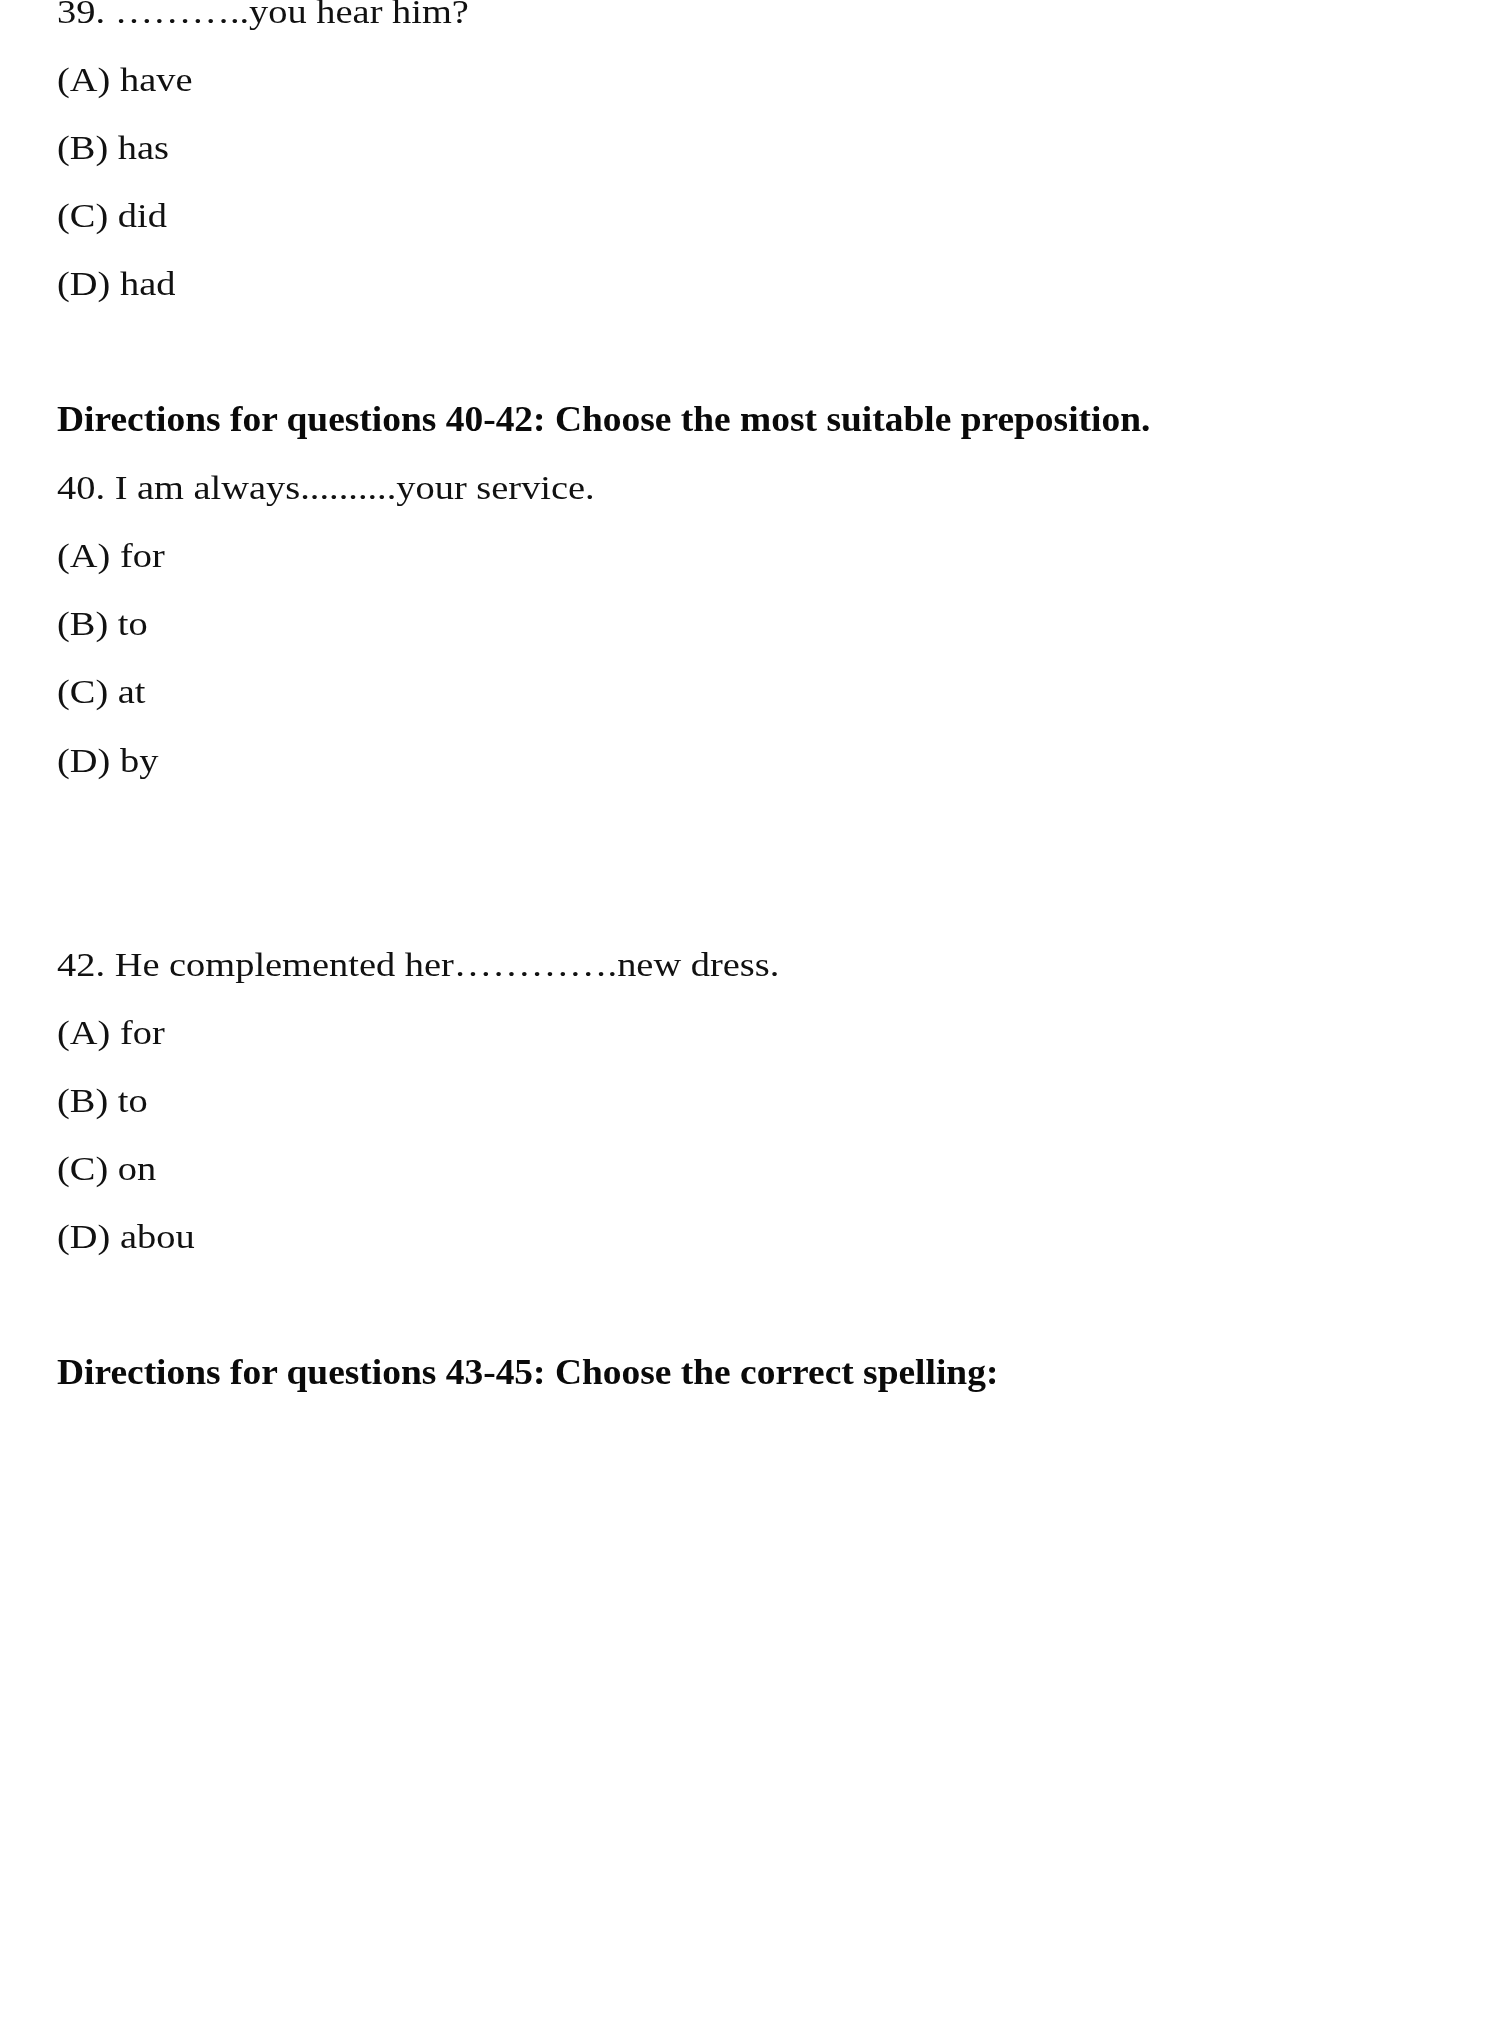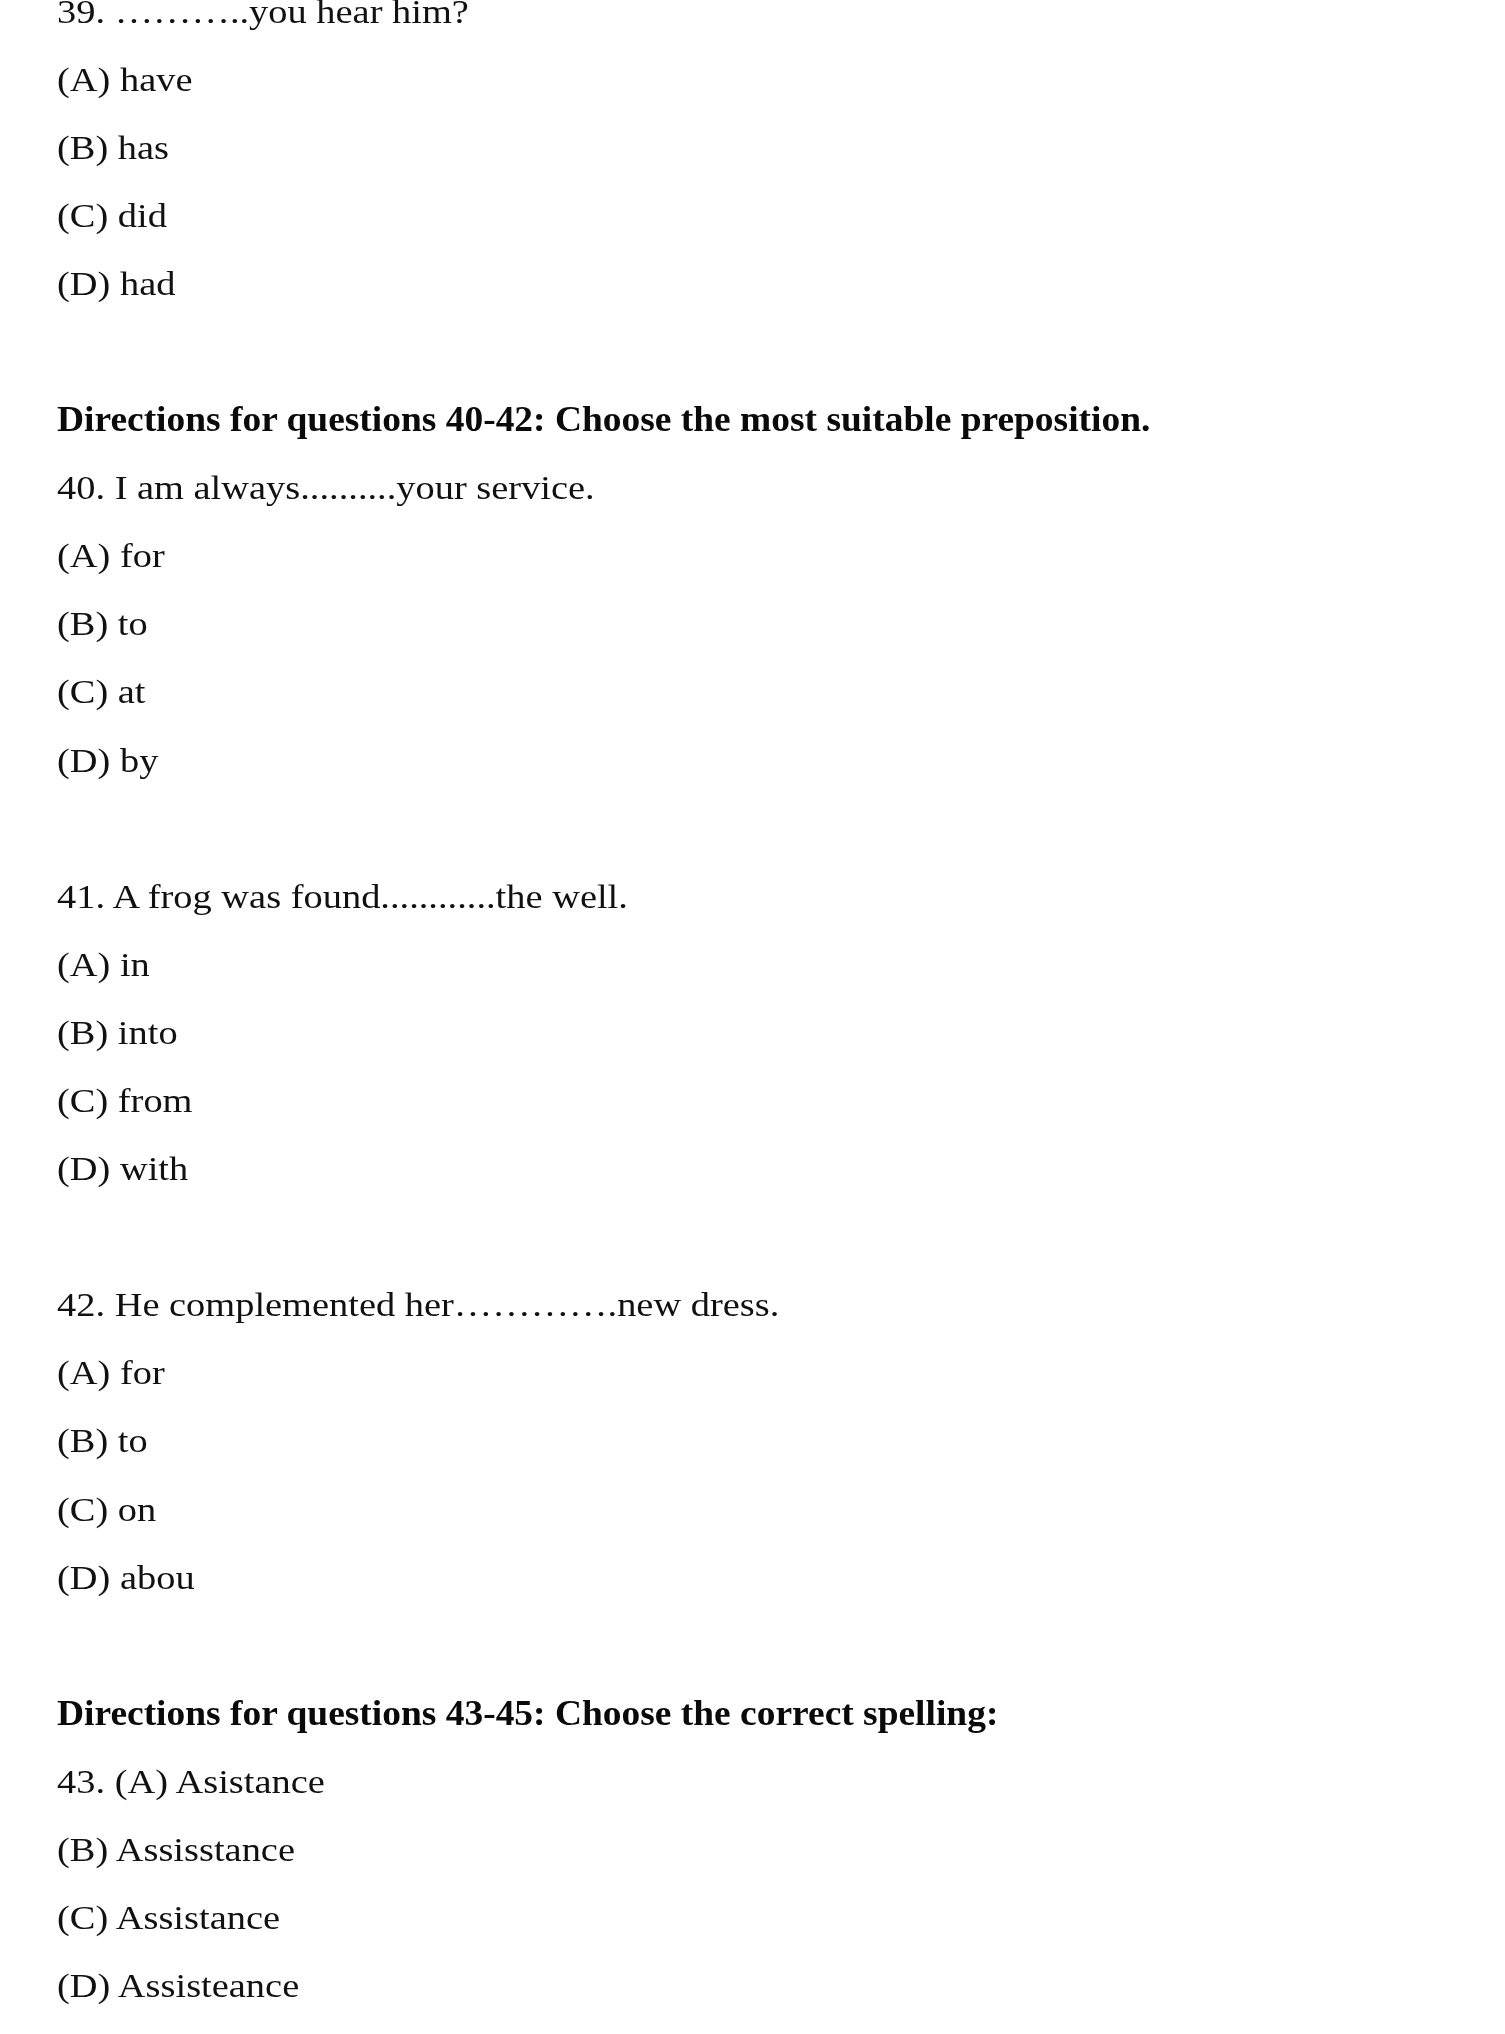--- a/index.html
+++ b/index.html
@@ -61,42 +61,29 @@
   <div>
     <span class="line">40. I am always..........your service.</span>
     <span class="line">(A) for</span>
     <span class="line">(B) to</span>
     <span class="line">(C) at</span>
     <span class="line">(D) by</span>
   </div>
 
   <span class="blank"></span>
 
-  <div>
-    <span class="line">41. A frog was found............the well.</span>
-    <span class="line">(A) in</span>
-    <span class="line">(B) into</span>
-    <span class="line">(C) from</span>
-    <span class="line">(D) with</span>
-  </div>
 
   <span class="blank"></span>
 
   <div>
     <span class="line">42. He complemented her………….new dress.</span>
     <span class="line">(A) for</span>
     <span class="line">(B) to</span>
     <span class="line">(C) on</span>
     <span class="line">(D) abou</span>
   </div>
 
   <span class="blank"></span>
 
   <span class="line heading">Directions for questions 43-45: Choose the correct spelling:</span>
 
-  <div>
-    <span class="line">43. (A) Asistance</span>
-    <span class="line">(B) Assisstance</span>
-    <span class="line">(C) Assistance</span>
-    <span class="line">(D) Assisteance</span>
-  </div>
 
 </div>
 
 </body></html>

